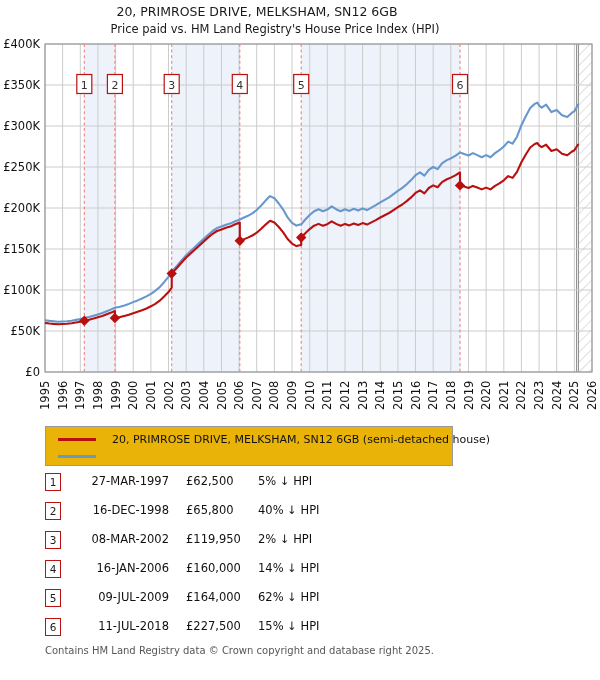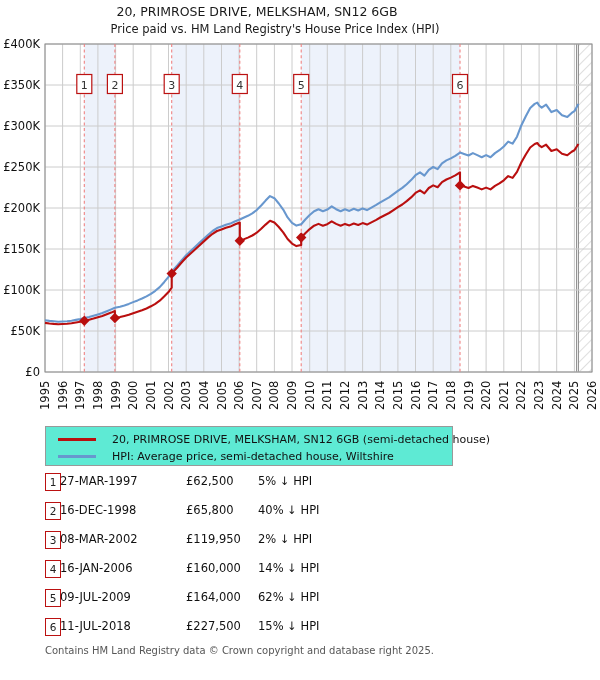--- a/index.html
+++ b/index.html
@@ -4,30 +4,30 @@
 <style>
   html,body{margin:0;padding:0;background:#fff;}
   .stage{position:relative;width:600px;height:680px;background:#fff;overflow:hidden;
          font-family:"DejaVu Sans","Liberation Sans",sans-serif;color:#111;}
   .title{position:absolute;top:4px;left:0;width:514px;text-align:center;
          font-size:12.5px;color:#1a1a1a;}
   .subtitle{position:absolute;top:22px;left:4px;width:514px;text-align:center;
          font-size:11.5px;color:#1a1a1a;margin-left:14px;}
   .chart-svg{position:absolute;top:0;left:0;}
   .legend{position:absolute;left:45px;top:426px;width:408px;height:40px;
-          border:1px solid #999;background:#5eead4;box-sizing:border-box;padding-top:4px;}
+          border:1px solid #999;background:#eab308;box-sizing:border-box;padding-top:4px;}
   .legend-row{display:flex;align-items:center;height:17px;padding-left:12px;}
   .legend-swatch{width:38px;height:0;border-top:3.5px solid #000;margin-right:16px;flex:none;}
   .legend-label{font-size:11px;color:#111;white-space:nowrap;}
   .sale-table{position:absolute;left:0;top:0;width:600px;height:0;}
   .sale-row{position:absolute;left:0;width:600px;height:18px;font-size:11.5px;}
   .row-badge{position:absolute;left:45px;top:-1px;width:14px;height:16px;
              border:1.2px solid #bb1111;background:#fff;color:#222;
              font-size:10.5px;text-align:center;line-height:16px;}
-  .cell-date{position:absolute;left:60px;width:98px;text-align:left;}
+  .cell-date{position:absolute;left:60px;width:98px;text-align:right;padding-left:11px;}
   .cell-price{position:absolute;left:186px;width:95px;text-align:left;}
   .cell-pct{position:absolute;left:258px;width:110px;text-align:left;}
   .footer{position:absolute;left:45px;top:645px;font-size:10px;color:#565656;line-height:11.5px;}
 </style>
 </head>
 <body>
 
 <div class="stage">
   <div class="title">20, PRIMROSE DRIVE, MELKSHAM, SN12 6GB</div>
   <div class="subtitle">Price paid vs. HM Land Registry's House Price Index (HPI)</div>
@@ -172,21 +172,20 @@
       </g>
     </svg>
 
   <div class="legend">
     <div class="legend-row">
       <span class="legend-swatch" id="swatch-price" style="border-top-color: rgb(185, 15, 15);"></span>
       <span class="legend-label">20, PRIMROSE DRIVE, MELKSHAM, SN12 6GB (semi-detached house)</span>
     </div>
     <div class="legend-row">
       <span class="legend-swatch" id="swatch-hpi" style="border-top-color: rgb(104, 151, 206);"></span>
-      <span class="legend-label">HPI: Average price, semi-detached house, Wiltshire</span>
     </div>
   </div>
 
   <div class="sale-table" id="sale-table">
       <div class="sale-row" style="top: 474px;">
         <div class="row-badge">1</div>
         <div class="cell-date">27-MAR-1997</div>
         <div class="cell-price">£62,500</div>
         <div class="cell-pct">5% ↓ HPI</div>
       </div>

